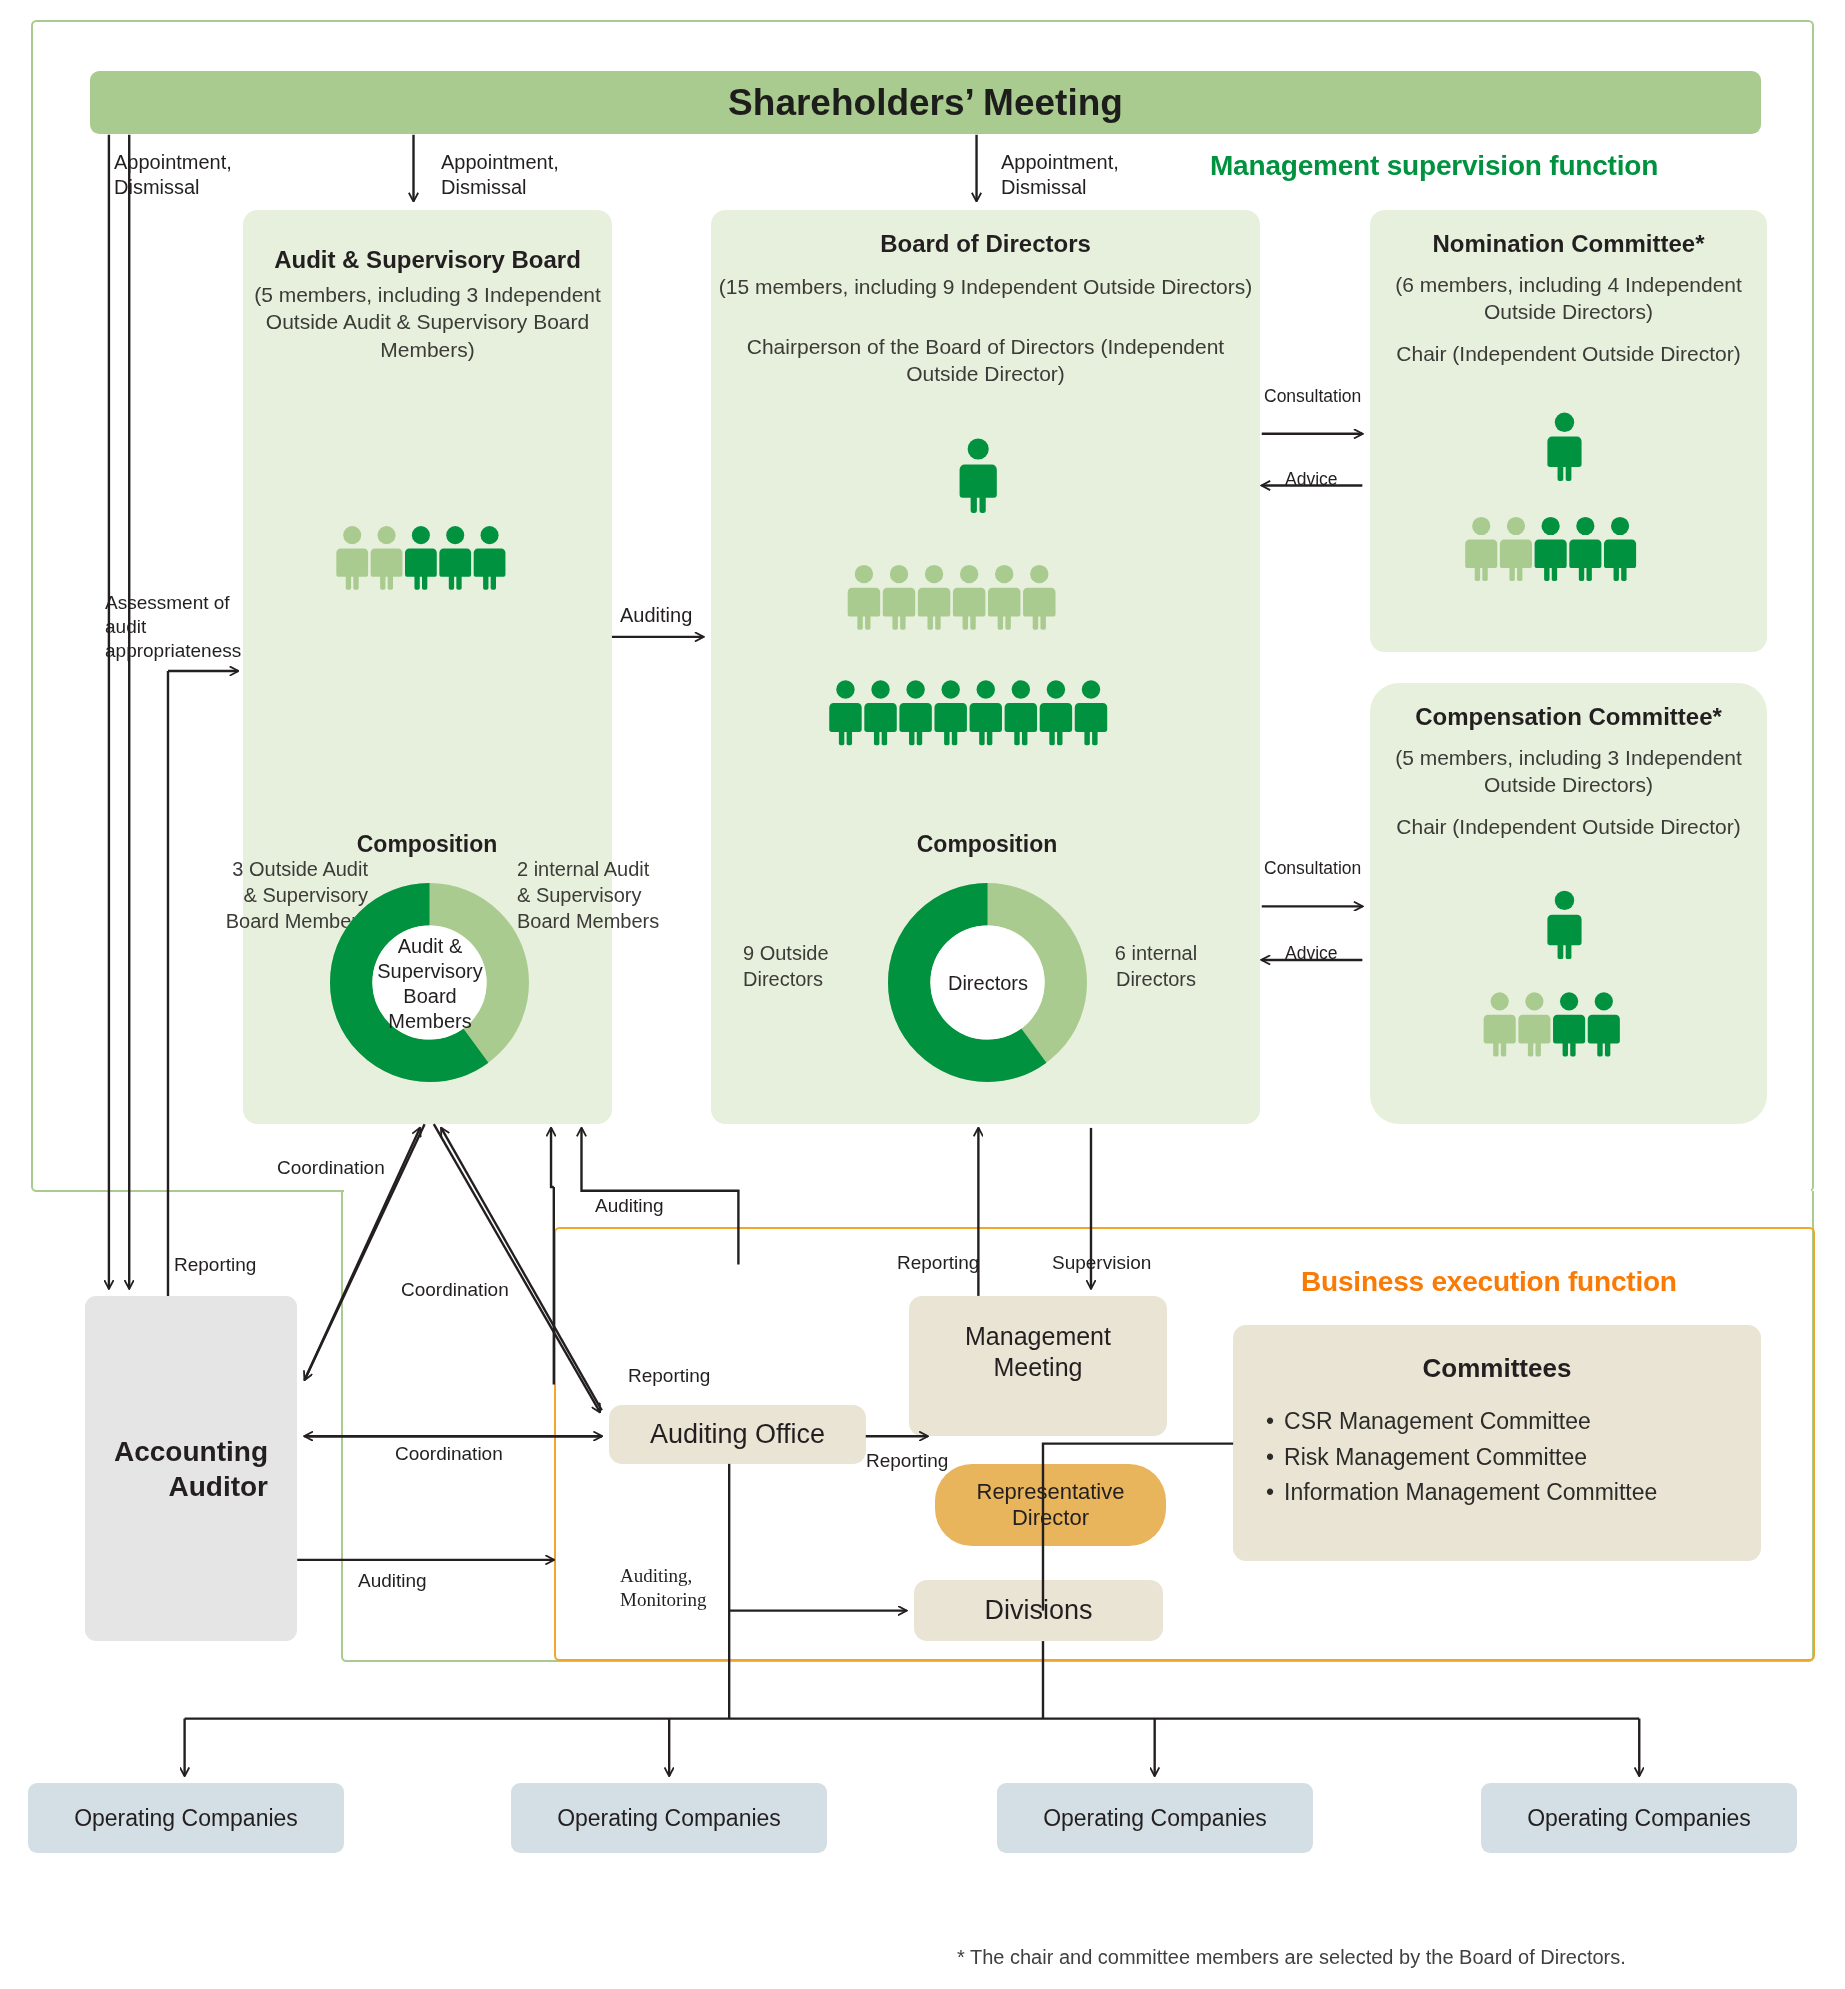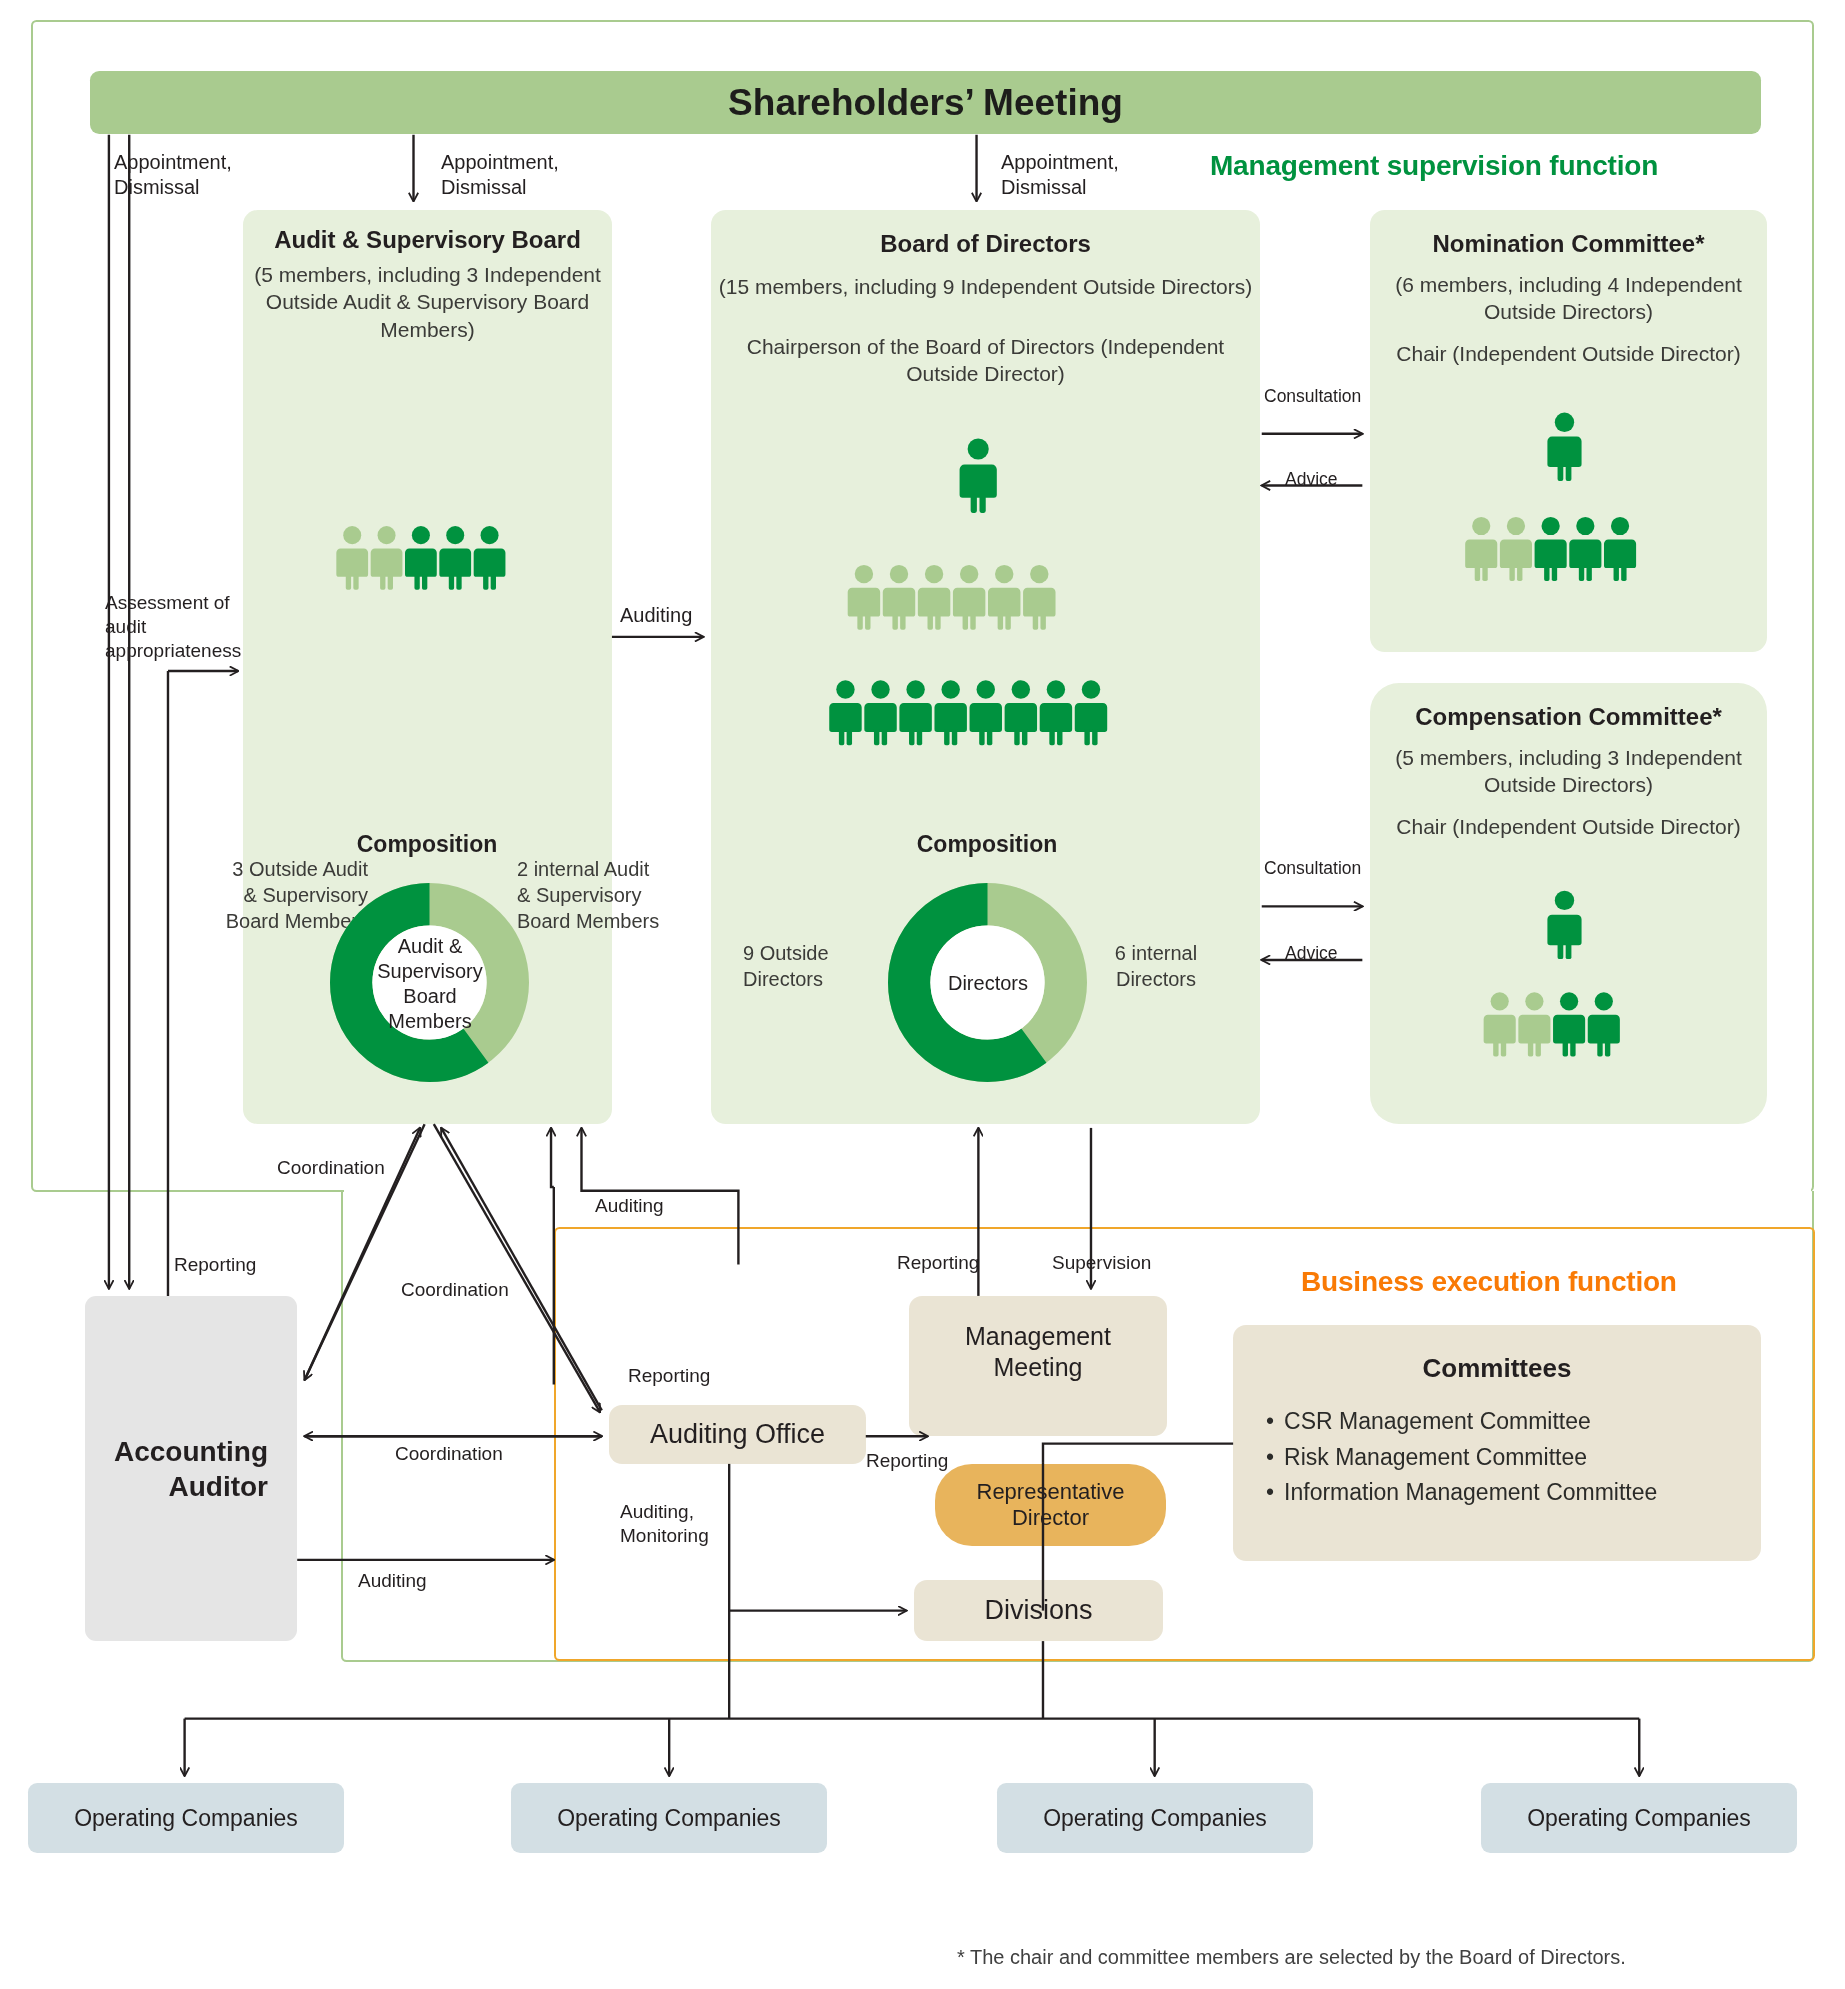--- a/index.html
+++ b/index.html
@@ -176,21 +176,21 @@
   <div class="frame-orange" style="left:554px; top:1227px; width:1261px; height:434px;"></div>
 
   <div class="frame-label green" style="left:1210px; top:150px;">Management supervision function</div>
   <div class="frame-label orange" style="left:1301px; top:1266px;">Business execution function</div>
 
   <div class="banner" style="left:90px; top:71px; width:1671px; height:63px;">
     <span>Shareholders’ Meeting</span>
   </div>
 
   <div class="panel" style="left:243px; top:210px; width:369px; height:914px;">
-    <div class="panel-title" style="margin-top:16px;">Audit &amp; Supervisory Board</div>
+    <div class="panel-title" style="margin-top:36px;">Audit &amp; Supervisory Board</div>
     <div class="panel-sub" style="margin-top:7px; padding:0 7.4px;">(5 members, including 3
 Independent Outside Audit &amp;
 Supervisory Board Members)</div>
   </div>
 
   <div class="panel" style="left:711px; top:210px; width:549px; height:914px;">
     <div class="panel-title" style="margin-top:20px;">Board of Directors</div>
     <div class="panel-sub" style="margin-top:14.8px;">(15 members, including 9
 Independent Outside Directors)</div>
     <div class="panel-sub" style="margin-top:33px;">Chairperson of the Board of Directors
@@ -460,20 +460,20 @@
   <div class="lbl" style="left:277px; top:1156px;">Coordination</div>
   <div class="lbl" style="left:401px; top:1278px;">Coordination</div>
   <div class="lbl" style="left:395px; top:1442px;">Coordination</div>
 
   <div class="lbl" style="left:595px; top:1194px;">Auditing</div>
   <div class="lbl" style="left:174px; top:1253px;">Reporting</div>
   <div class="lbl" style="left:628px; top:1364px;">Reporting</div>
   <div class="lbl" style="left:897px; top:1251px;">Reporting</div>
   <div class="lbl" style="left:1052px; top:1251px;">Supervision</div>
   <div class="lbl" style="left:866px; top:1449px;">Reporting</div>
-  <div class="lbl" style="left:620px; top:1500px;">Auditing,
+  <div class="lbl" style="left:620px; top:1564px;font-family:Liberation Serif, serif;">Auditing,
 Monitoring</div>
   <div class="lbl" style="left:358px; top:1569px;">Auditing</div>
 
   <div class="footnote" style="left:957px; top:1906px;">* The chair and committee members are selected by the Board of Directors.</div>
 
 </div>
 
 
 </body></html>

